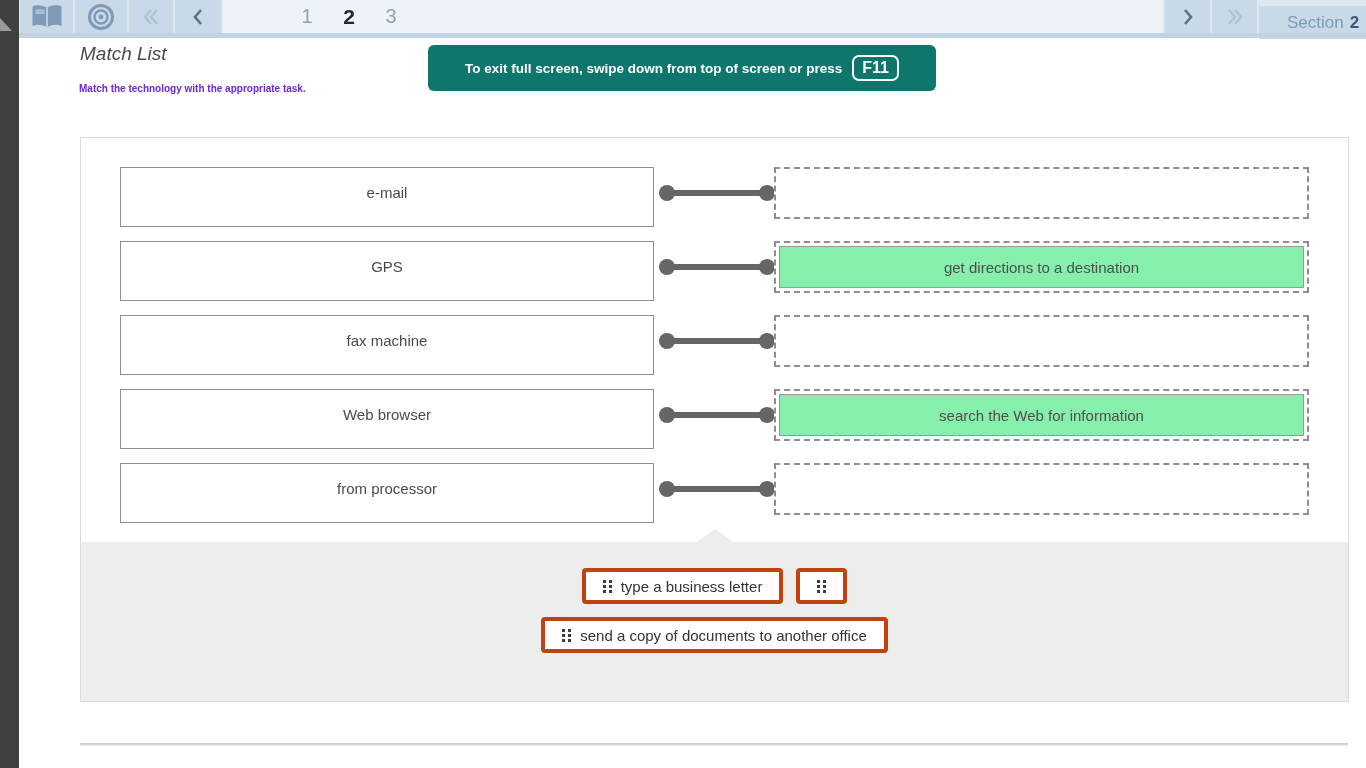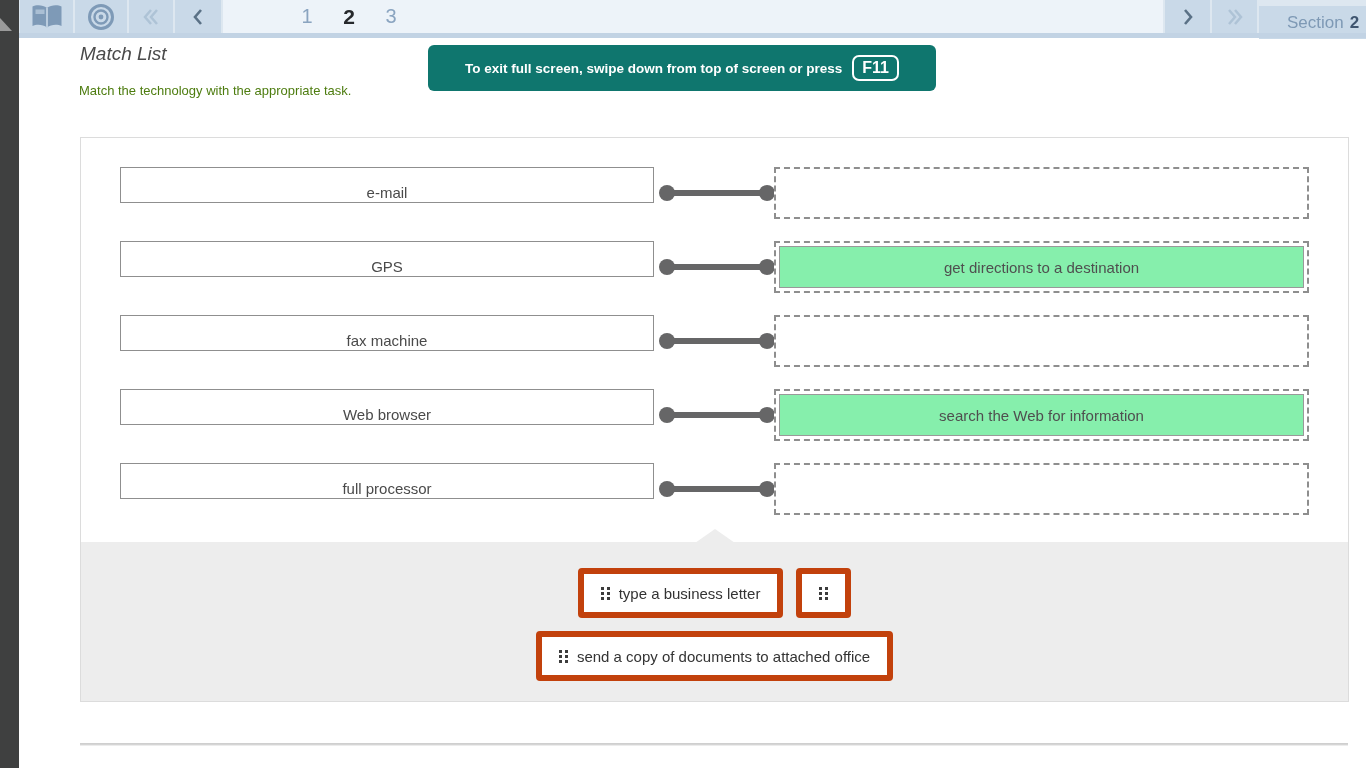--- a/index.html
+++ b/index.html
@@ -16,51 +16,51 @@
   .toolbar .strip{position:absolute;left:0;right:0;top:33px;height:5px;background:#c2d3e4;}
   .tile{position:absolute;top:0;height:33px;background:#c9d9e8;display:flex;align-items:center;justify-content:center;}
   .tile.pages{background:#edf3f9;justify-content:flex-start;padding-left:73px;box-sizing:border-box;gap:20px;}
   .pagenum{width:22px;text-align:center;font-size:20px;color:#8aa4c0;}
   .pagenum.active{color:#26282c;font-weight:bold;font-size:21px;}
   .tile.section{font-size:17px;color:#7e99b5;gap:6px;justify-content:flex-start;padding-left:28px;box-sizing:border-box;margin-top:6px;}
   .tile.section b{color:#3f5570;font-weight:bold;}
 
   
   .qtype{position:absolute;left:80px;top:43px;font-style:italic;font-size:19px;color:#4a4a4a;z-index:1;}
-  .prompt{position:absolute;left:79px;top:83px;font-weight:normal;font-size:13px;color:#4d7c0f;z-index:1;}
+  .prompt{position:absolute;left:79px;top:83px;font-weight:bold;font-size:10px;color:#6d28d9;z-index:1;}
 
   
   .toast{position:absolute;left:428px;top:45px;width:508px;height:46px;background:#0f766e;
          border-radius:6px;z-index:10;display:flex;align-items:center;justify-content:center;gap:10px;}
   .toast .msg{color:#fff;font-weight:bold;font-size:13.5px;}
   .toast .key{color:#fff;font-weight:bold;font-size:16px;border:2px solid #fff;border-radius:7px;
               padding:3px 8px;line-height:1;}
 
   
   .panel{position:absolute;left:80px;top:137px;width:1269px;height:565px;background:#fff;
          border:1px solid #dcdcdc;box-sizing:border-box;}
   .m-row{position:absolute;left:39px;width:1190px;height:52px;}
-  .lbox{position:absolute;left:0;top:0;width:534px;height:36px;border:1px solid #8f8f8f;box-sizing:border-box;
+  .lbox{position:absolute;left:0;top:0;width:534px;height:60px;border:1px solid #8f8f8f;box-sizing:border-box;
         background:#fff;text-align:center;line-height:50px;font-size:15px;color:#4a4a4a;}
   .link{position:absolute;left:539px;top:0;width:116px;height:52px;}
   .link .line{position:absolute;left:8px;right:8px;top:23px;height:6px;background:#666667;}
   .link .dot{position:absolute;top:18px;width:16px;height:16px;border-radius:50%;background:#666667;}
   .link .dot.l{left:0;} .link .dot.r{right:0;}
   .dropzone{position:absolute;left:654px;top:0;width:535px;height:52px;border:2px dashed #8e8e8e;
             box-sizing:border-box;background:#fff;}
   .answer-card{position:absolute;left:3px;right:3px;top:3px;bottom:3px;border:1px solid #999;background:#86efac;
                display:flex;align-items:center;justify-content:center;font-size:15px;color:#4f4f4f;}
 
   
   .notch{position:absolute;left:614px;top:391px;width:0;height:0;
          border-left:20px solid transparent;border-right:20px solid transparent;border-bottom:14px solid #ededed;}
   .tray{position:absolute;left:0;right:0;bottom:0;height:159px;background:#ededed;
         display:flex;flex-direction:column;align-items:center;padding-top:26px;box-sizing:border-box;gap:13px;}
   .tray-row{display:flex;gap:13px;}
-  .chip{height:50px;background:#fff;border:6px solid #c2410c;border-radius:4px;display:flex;align-items:center;
+  .chip{height:36px;background:#fff;border:4px solid #c2410c;border-radius:4px;display:flex;align-items:center;
         gap:9px;padding:0 17px;font-size:15px;color:#333;box-sizing:border-box;}
 
   
   .rule{position:absolute;left:80px;top:743px;width:1268px;height:1px;background:#d5d5d5;
         border-top:1px solid #cfcfcf;border-bottom:1px solid #ececec;}
 
   svg{display:block;}
 </style>
 </head>
 <body>
@@ -179,21 +179,21 @@
       <div class="lbox">fax machine</div>
       <div class="link">
         <span class="dot l"></span>
         <span class="line"></span>
         <span class="dot r"></span>
       </div>
       <div class="dropzone"></div>
     </div>
 
     <div class="m-row" style="top:325px">
-      <div class="lbox">full processor</div>
+      <div class="lbox">from processor</div>
       <div class="link">
         <span class="dot l"></span>
         <span class="line"></span>
         <span class="dot r"></span>
       </div>
       <div class="dropzone"></div>
     </div>
 
     <div class="notch"></div>
 
@@ -236,21 +236,21 @@
                 <g fill="#3c3c3c">
                   <rect x="0" y="0" width="3" height="3"></rect>
                   <rect x="6" y="0" width="3" height="3"></rect>
                   <rect x="0" y="5" width="3" height="3"></rect>
                   <rect x="6" y="5" width="3" height="3"></rect>
                   <rect x="0" y="10" width="3" height="3"></rect>
                   <rect x="6" y="10" width="3" height="3"></rect>
                 </g>
               </svg>
           </span>
-          <span>send a copy of documents to attached office</span>
+          <span>send a copy of documents to another office</span>
         </div>
       </div>
     </div>
   </div>
 
   <div class="rule"></div>
 
 </div>
 
 </body></html>

